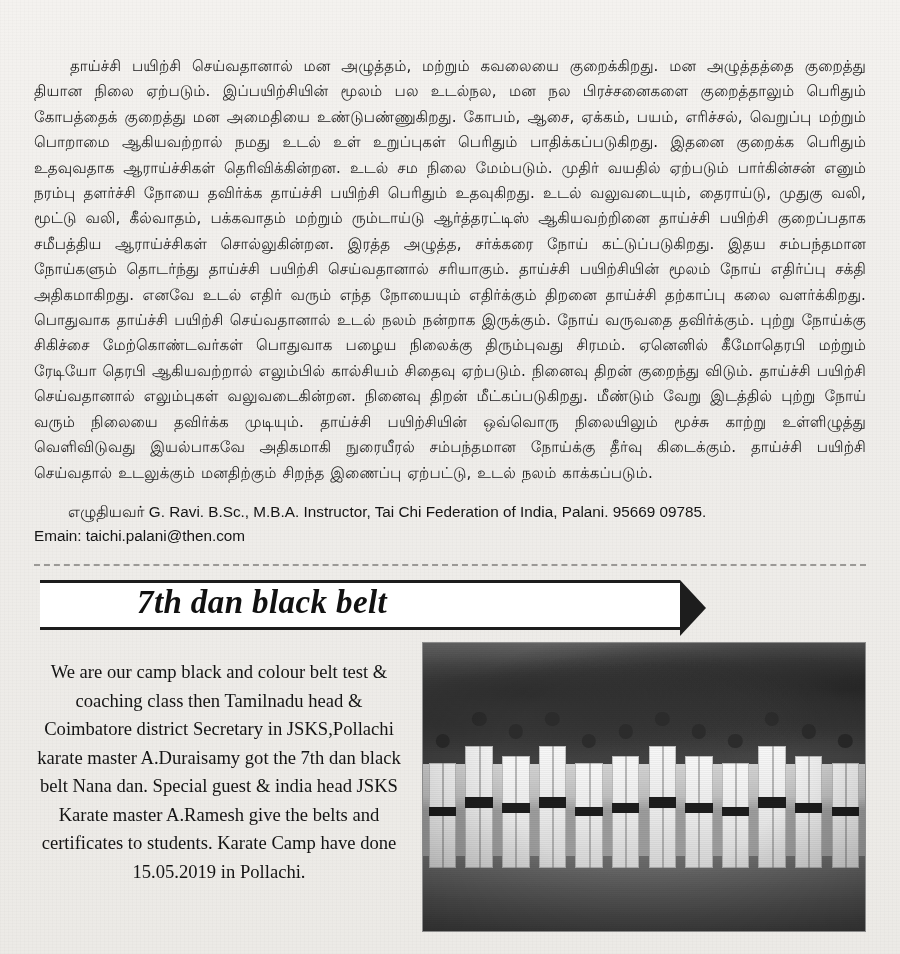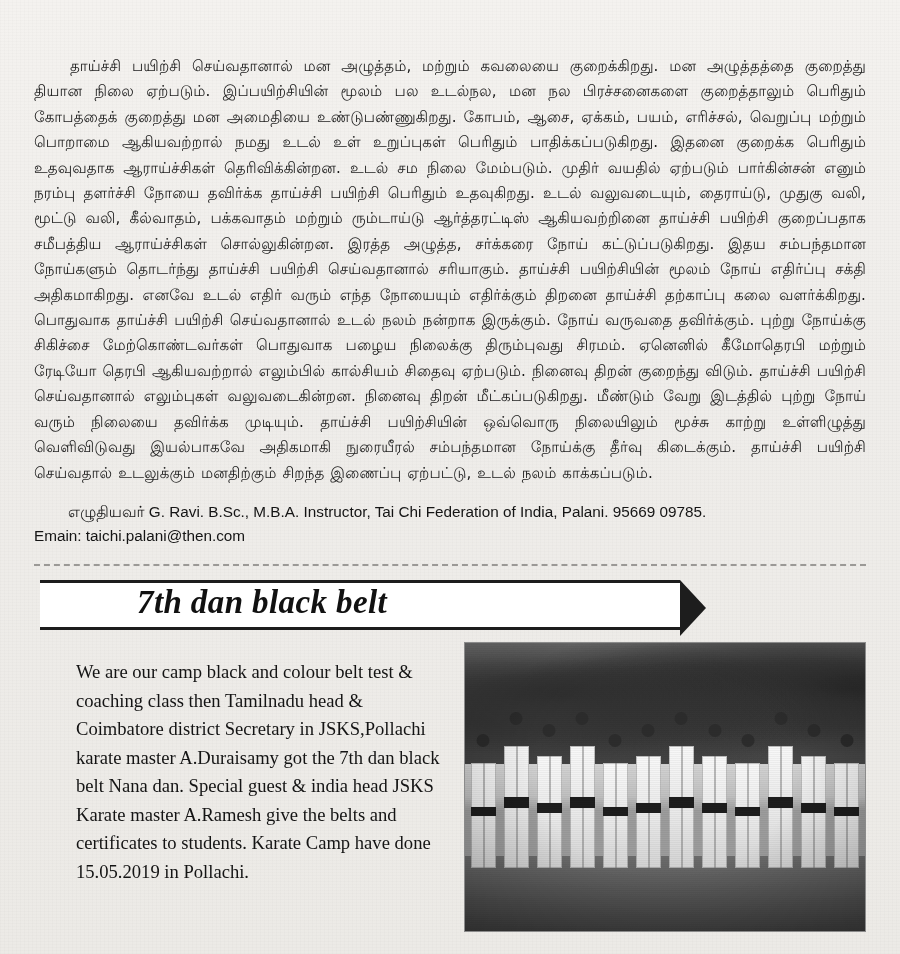--- a/index.html
+++ b/index.html
@@ -107,26 +107,26 @@
   .lower {
     position: relative;
     display: flex;
     gap: 18px;
     align-items: flex-start;
     margin-top: 8px;
   }
   .lower-text {
     width: 370px;
     flex: 0 0 370px;
+    text-align: center;
     font-family: "Liberation Serif", serif;
     font-size: 18.6px;
     line-height: 28.6px;
     color: #141414;
     padding-top: 16px;
-    margin-left: 42px;
   }
   .photo {
     position: relative;
     flex: 1 1 auto;
     height: 288px;
     border: 1px solid #8a8a8a;
     overflow: hidden;
     background: #9a9a96;
     filter: grayscale(100%) contrast(108%);
   }

